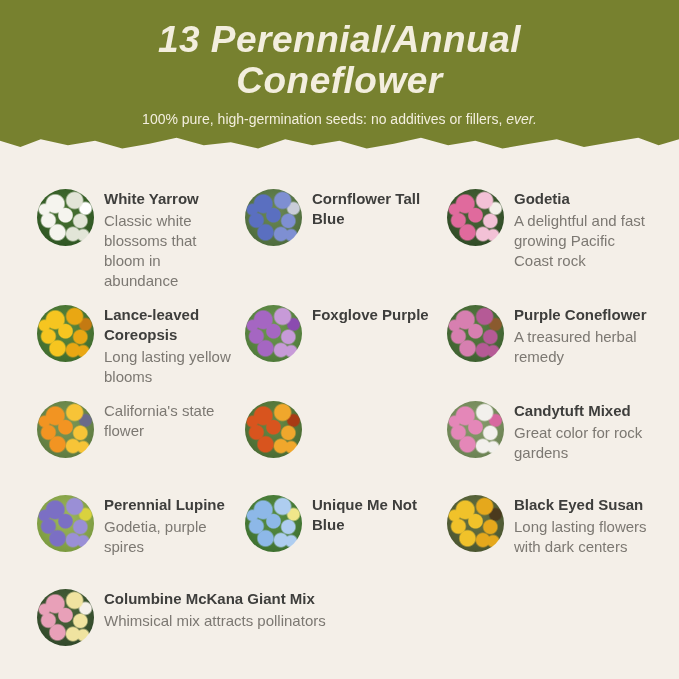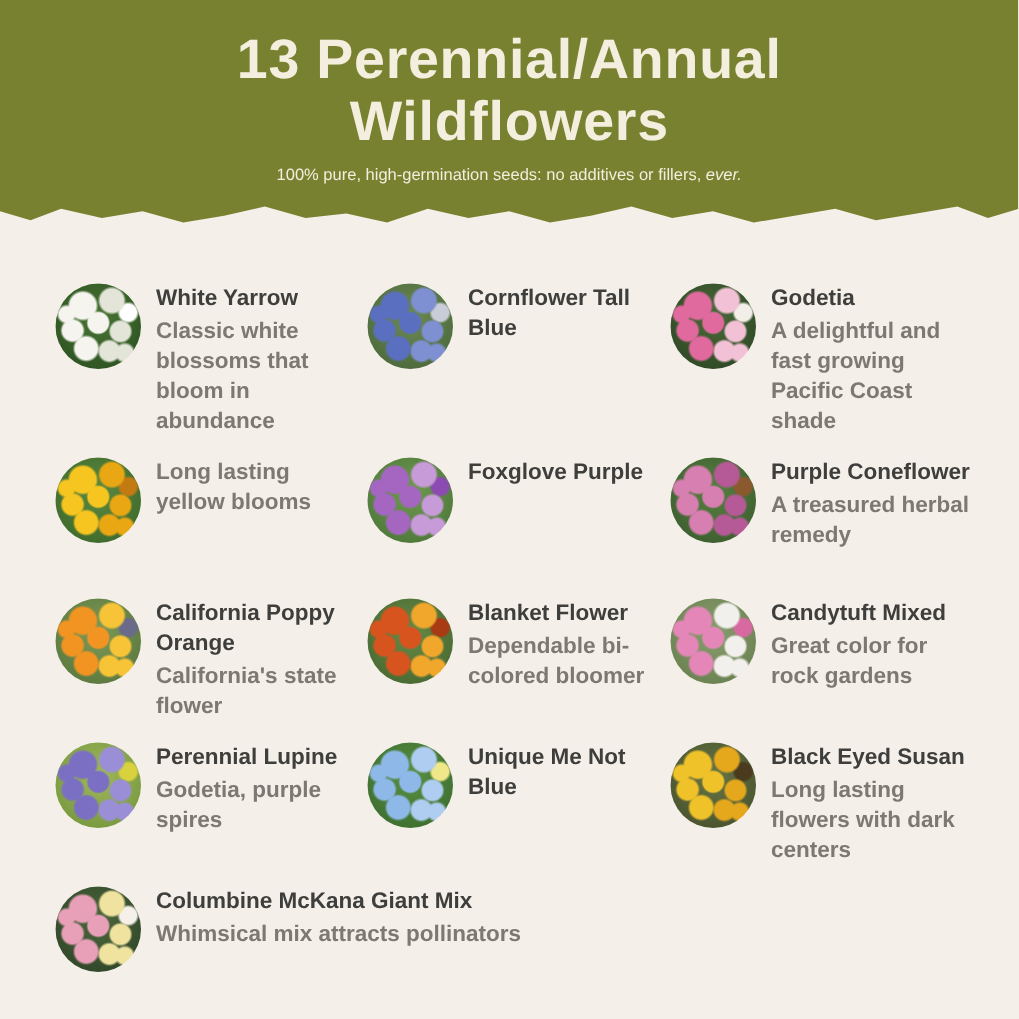--- a/index.html
+++ b/index.html
@@ -22,24 +22,25 @@
       46% 95%, 42% 91%, 38% 97%, 34% 93%, 30% 95%, 26% 90%, 22% 94%, 18% 97%,
       14% 92%, 10% 95%, 6% 91%, 3% 96%, 0% 92%
     );
   }
   .header h1 {
     color: #F3EEDE;
     font-size: 37px;
     font-weight: 700;
     line-height: 1.1;
     letter-spacing: 0.5px;
+    font-style: italic;
   }
   .header .subtitle {
     color: #F3EEDE;
-    font-size: 11px;
+    font-size: 14px;
     margin-top: 10px;
     font-weight: 400;
   }
   .header .subtitle em { font-style: italic; }
   .grid {
     display: grid;
     grid-template-columns: 208px 202px 1fr;
     padding: 36px 18px 0 37px;
     row-gap: 14px;
   }
@@ -61,30 +62,30 @@
   .txt { padding-top: 0px; }
   .name {
     font-size: 15px;
     font-weight: 700;
     color: #3E3E3C;
     line-height: 20px;
     margin-bottom: 2px;
   }
   .desc {
     font-size: 15px;
-    font-weight: 700;
+    font-weight: 400;
     color: #7C7872;
     line-height: 20px;
   }
 </style>
 </head>
 <body>
 
 <header class="header">
-  <h1><span>13 Perennial/Annual</span><br><span>Wildflowers</span></h1>
+  <h1><span>13 Perennial/Annual</span><br><span>Coneflower</span></h1>
   <p class="subtitle"><span>100% pure, high-germination seeds: no additives or fillers,</span> <em>ever.</em></p>
 </header>
 
 <main class="grid">
 
   <div class="item">
     <div class="photo" style="background-image: radial-gradient(circle at 32% 26%, rgb(245, 244, 238) 0%, rgb(245, 244, 238) 15%, rgba(0, 0, 0, 0) 18%), radial-gradient(circle at 66% 20%, rgb(226, 229, 215) 0%, rgb(226, 229, 215) 13%, rgba(0, 0, 0, 0) 16%), radial-gradient(circle at 20% 55%, rgb(245, 244, 238) 0%, rgb(245, 244, 238) 12%, rgba(0, 0, 0, 0) 15%), radial-gradient(circle at 50% 46%, rgb(245, 244, 238) 0%, rgb(245, 244, 238) 16%, rgba(0, 0, 0, 0) 19%), radial-gradient(circle at 76% 56%, rgb(226, 229, 215) 0%, rgb(226, 229, 215) 12%, rgba(0, 0, 0, 0) 15%), radial-gradient(circle at 36% 76%, rgb(245, 244, 238) 0%, rgb(245, 244, 238) 13%, rgba(0, 0, 0, 0) 16%), radial-gradient(circle at 63% 79%, rgb(226, 229, 215) 0%, rgb(226, 229, 215) 11%, rgba(0, 0, 0, 0) 14%), radial-gradient(circle at 85% 34%, rgb(255, 255, 255) 0%, rgb(255, 255, 255) 9%, rgba(0, 0, 0, 0) 12%), radial-gradient(circle at 13% 36%, rgb(245, 244, 238) 0%, rgb(245, 244, 238) 8%, rgba(0, 0, 0, 0) 11%), radial-gradient(circle at 81% 81%, rgb(226, 229, 215) 0%, rgb(226, 229, 215) 8%, rgba(0, 0, 0, 0) 11%), radial-gradient(circle at 50% 40%, rgb(74, 116, 51) 0%, rgb(46, 85, 35) 78%);"></div>
     <div class="txt">
       <div class="name">White Yarrow</div>
       <div class="desc">Classic white blossoms that bloom in abundance</div>
@@ -95,27 +96,28 @@
     <div class="photo" style="background-image: radial-gradient(circle at 32% 26%, rgb(90, 111, 192) 0%, rgb(90, 111, 192) 15%, rgba(0, 0, 0, 0) 18%), radial-gradient(circle at 66% 20%, rgb(126, 143, 210) 0%, rgb(126, 143, 210) 13%, rgba(0, 0, 0, 0) 16%), radial-gradient(circle at 20% 55%, rgb(90, 111, 192) 0%, rgb(90, 111, 192) 12%, rgba(0, 0, 0, 0) 15%), radial-gradient(circle at 50% 46%, rgb(90, 111, 192) 0%, rgb(90, 111, 192) 16%, rgba(0, 0, 0, 0) 19%), radial-gradient(circle at 76% 56%, rgb(126, 143, 210) 0%, rgb(126, 143, 210) 12%, rgba(0, 0, 0, 0) 15%), radial-gradient(circle at 36% 76%, rgb(90, 111, 192) 0%, rgb(90, 111, 192) 13%, rgba(0, 0, 0, 0) 16%), radial-gradient(circle at 63% 79%, rgb(126, 143, 210) 0%, rgb(126, 143, 210) 11%, rgba(0, 0, 0, 0) 14%), radial-gradient(circle at 85% 34%, rgb(201, 205, 216) 0%, rgb(201, 205, 216) 9%, rgba(0, 0, 0, 0) 12%), radial-gradient(circle at 13% 36%, rgb(90, 111, 192) 0%, rgb(90, 111, 192) 8%, rgba(0, 0, 0, 0) 11%), radial-gradient(circle at 81% 81%, rgb(126, 143, 210) 0%, rgb(126, 143, 210) 8%, rgba(0, 0, 0, 0) 11%), radial-gradient(circle at 50% 40%, rgb(109, 138, 85) 0%, rgb(77, 107, 60) 78%);"></div>
     <div class="txt">
       <div class="name">Cornflower Tall Blue</div>
     </div>
   </div>
 
   <div class="item">
     <div class="photo" style="background-image: radial-gradient(circle at 32% 26%, rgb(224, 106, 157) 0%, rgb(224, 106, 157) 15%, rgba(0, 0, 0, 0) 18%), radial-gradient(circle at 66% 20%, rgb(243, 193, 214) 0%, rgb(243, 193, 214) 13%, rgba(0, 0, 0, 0) 16%), radial-gradient(circle at 20% 55%, rgb(224, 106, 157) 0%, rgb(224, 106, 157) 12%, rgba(0, 0, 0, 0) 15%), radial-gradient(circle at 50% 46%, rgb(224, 106, 157) 0%, rgb(224, 106, 157) 16%, rgba(0, 0, 0, 0) 19%), radial-gradient(circle at 76% 56%, rgb(243, 193, 214) 0%, rgb(243, 193, 214) 12%, rgba(0, 0, 0, 0) 15%), radial-gradient(circle at 36% 76%, rgb(224, 106, 157) 0%, rgb(224, 106, 157) 13%, rgba(0, 0, 0, 0) 16%), radial-gradient(circle at 63% 79%, rgb(243, 193, 214) 0%, rgb(243, 193, 214) 11%, rgba(0, 0, 0, 0) 14%), radial-gradient(circle at 85% 34%, rgb(242, 239, 232) 0%, rgb(242, 239, 232) 9%, rgba(0, 0, 0, 0) 12%), radial-gradient(circle at 13% 36%, rgb(224, 106, 157) 0%, rgb(224, 106, 157) 8%, rgba(0, 0, 0, 0) 11%), radial-gradient(circle at 81% 81%, rgb(243, 193, 214) 0%, rgb(243, 193, 214) 8%, rgba(0, 0, 0, 0) 11%), radial-gradient(circle at 50% 40%, rgb(76, 106, 58) 0%, rgb(47, 74, 38) 78%);"></div>
     <div class="txt">
       <div class="name">Godetia</div>
-      <div class="desc">A delightful and fast growing Pacific Coast shade</div>
+      <div class="desc">A delightful and fast growing Pacific Coast rock</div>
     </div>
   </div>
 
   <div class="item">
     <div class="photo" style="background-image: radial-gradient(circle at 32% 26%, rgb(246, 197, 32) 0%, rgb(246, 197, 32) 15%, rgba(0, 0, 0, 0) 18%), radial-gradient(circle at 66% 20%, rgb(233, 167, 19) 0%, rgb(233, 167, 19) 13%, rgba(0, 0, 0, 0) 16%), radial-gradient(circle at 20% 55%, rgb(246, 197, 32) 0%, rgb(246, 197, 32) 12%, rgba(0, 0, 0, 0) 15%), radial-gradient(circle at 50% 46%, rgb(246, 197, 32) 0%, rgb(246, 197, 32) 16%, rgba(0, 0, 0, 0) 19%), radial-gradient(circle at 76% 56%, rgb(233, 167, 19) 0%, rgb(233, 167, 19) 12%, rgba(0, 0, 0, 0) 15%), radial-gradient(circle at 36% 76%, rgb(246, 197, 32) 0%, rgb(246, 197, 32) 13%, rgba(0, 0, 0, 0) 16%), radial-gradient(circle at 63% 79%, rgb(233, 167, 19) 0%, rgb(233, 167, 19) 11%, rgba(0, 0, 0, 0) 14%), radial-gradient(circle at 85% 34%, rgb(196, 122, 18) 0%, rgb(196, 122, 18) 9%, rgba(0, 0, 0, 0) 12%), radial-gradient(circle at 13% 36%, rgb(246, 197, 32) 0%, rgb(246, 197, 32) 8%, rgba(0, 0, 0, 0) 11%), radial-gradient(circle at 81% 81%, rgb(233, 167, 19) 0%, rgb(233, 167, 19) 8%, rgba(0, 0, 0, 0) 11%), radial-gradient(circle at 50% 40%, rgb(93, 138, 64) 0%, rgb(63, 107, 45) 78%);"></div>
     <div class="txt">
+      <div class="name">Lance-leaved Coreopsis</div>
       <div class="desc">Long lasting yellow blooms</div>
     </div>
   </div>
 
   <div class="item">
     <div class="photo" style="background-image: radial-gradient(circle at 32% 26%, rgb(165, 102, 194) 0%, rgb(165, 102, 194) 15%, rgba(0, 0, 0, 0) 18%), radial-gradient(circle at 66% 20%, rgb(199, 154, 216) 0%, rgb(199, 154, 216) 13%, rgba(0, 0, 0, 0) 16%), radial-gradient(circle at 20% 55%, rgb(165, 102, 194) 0%, rgb(165, 102, 194) 12%, rgba(0, 0, 0, 0) 15%), radial-gradient(circle at 50% 46%, rgb(165, 102, 194) 0%, rgb(165, 102, 194) 16%, rgba(0, 0, 0, 0) 19%), radial-gradient(circle at 76% 56%, rgb(199, 154, 216) 0%, rgb(199, 154, 216) 12%, rgba(0, 0, 0, 0) 15%), radial-gradient(circle at 36% 76%, rgb(165, 102, 194) 0%, rgb(165, 102, 194) 13%, rgba(0, 0, 0, 0) 16%), radial-gradient(circle at 63% 79%, rgb(199, 154, 216) 0%, rgb(199, 154, 216) 11%, rgba(0, 0, 0, 0) 14%), radial-gradient(circle at 85% 34%, rgb(139, 75, 176) 0%, rgb(139, 75, 176) 9%, rgba(0, 0, 0, 0) 12%), radial-gradient(circle at 13% 36%, rgb(165, 102, 194) 0%, rgb(165, 102, 194) 8%, rgba(0, 0, 0, 0) 11%), radial-gradient(circle at 81% 81%, rgb(199, 154, 216) 0%, rgb(199, 154, 216) 8%, rgba(0, 0, 0, 0) 11%), radial-gradient(circle at 50% 40%, rgb(111, 154, 80) 0%, rgb(79, 122, 58) 78%);"></div>
     <div class="txt">
       <div class="name">Foxglove Purple</div>
     </div>
   </div>
@@ -124,31 +126,26 @@
     <div class="photo" style="background-image: radial-gradient(circle at 32% 26%, rgb(215, 127, 176) 0%, rgb(215, 127, 176) 15%, rgba(0, 0, 0, 0) 18%), radial-gradient(circle at 66% 20%, rgb(181, 90, 150) 0%, rgb(181, 90, 150) 13%, rgba(0, 0, 0, 0) 16%), radial-gradient(circle at 20% 55%, rgb(215, 127, 176) 0%, rgb(215, 127, 176) 12%, rgba(0, 0, 0, 0) 15%), radial-gradient(circle at 50% 46%, rgb(215, 127, 176) 0%, rgb(215, 127, 176) 16%, rgba(0, 0, 0, 0) 19%), radial-gradient(circle at 76% 56%, rgb(181, 90, 150) 0%, rgb(181, 90, 150) 12%, rgba(0, 0, 0, 0) 15%), radial-gradient(circle at 36% 76%, rgb(215, 127, 176) 0%, rgb(215, 127, 176) 13%, rgba(0, 0, 0, 0) 16%), radial-gradient(circle at 63% 79%, rgb(181, 90, 150) 0%, rgb(181, 90, 150) 11%, rgba(0, 0, 0, 0) 14%), radial-gradient(circle at 85% 34%, rgb(138, 90, 46) 0%, rgb(138, 90, 46) 9%, rgba(0, 0, 0, 0) 12%), radial-gradient(circle at 13% 36%, rgb(215, 127, 176) 0%, rgb(215, 127, 176) 8%, rgba(0, 0, 0, 0) 11%), radial-gradient(circle at 81% 81%, rgb(181, 90, 150) 0%, rgb(181, 90, 150) 8%, rgba(0, 0, 0, 0) 11%), radial-gradient(circle at 50% 40%, rgb(90, 128, 66) 0%, rgb(61, 96, 48) 78%);"></div>
     <div class="txt">
       <div class="name">Purple Coneflower</div>
       <div class="desc">A treasured herbal remedy</div>
     </div>
   </div>
 
   <div class="item">
     <div class="photo" style="background-image: radial-gradient(circle at 32% 26%, rgb(242, 148, 34) 0%, rgb(242, 148, 34) 15%, rgba(0, 0, 0, 0) 18%), radial-gradient(circle at 66% 20%, rgb(247, 196, 55) 0%, rgb(247, 196, 55) 13%, rgba(0, 0, 0, 0) 16%), radial-gradient(circle at 20% 55%, rgb(242, 148, 34) 0%, rgb(242, 148, 34) 12%, rgba(0, 0, 0, 0) 15%), radial-gradient(circle at 50% 46%, rgb(242, 148, 34) 0%, rgb(242, 148, 34) 16%, rgba(0, 0, 0, 0) 19%), radial-gradient(circle at 76% 56%, rgb(247, 196, 55) 0%, rgb(247, 196, 55) 12%, rgba(0, 0, 0, 0) 15%), radial-gradient(circle at 36% 76%, rgb(242, 148, 34) 0%, rgb(242, 148, 34) 13%, rgba(0, 0, 0, 0) 16%), radial-gradient(circle at 63% 79%, rgb(247, 196, 55) 0%, rgb(247, 196, 55) 11%, rgba(0, 0, 0, 0) 14%), radial-gradient(circle at 85% 34%, rgb(106, 106, 138) 0%, rgb(106, 106, 138) 9%, rgba(0, 0, 0, 0) 12%), radial-gradient(circle at 13% 36%, rgb(242, 148, 34) 0%, rgb(242, 148, 34) 8%, rgba(0, 0, 0, 0) 11%), radial-gradient(circle at 81% 81%, rgb(247, 196, 55) 0%, rgb(247, 196, 55) 8%, rgba(0, 0, 0, 0) 11%), radial-gradient(circle at 50% 40%, rgb(126, 154, 88) 0%, rgb(93, 122, 64) 78%);"></div>
     <div class="txt">
-      <div class="name">California Poppy Orange</div>
       <div class="desc">California's state flower</div>
     </div>
   </div>
 
   <div class="item">
     <div class="photo" style="background-image: radial-gradient(circle at 32% 26%, rgb(216, 84, 30) 0%, rgb(216, 84, 30) 15%, rgba(0, 0, 0, 0) 18%), radial-gradient(circle at 66% 20%, rgb(240, 167, 44) 0%, rgb(240, 167, 44) 13%, rgba(0, 0, 0, 0) 16%), radial-gradient(circle at 20% 55%, rgb(216, 84, 30) 0%, rgb(216, 84, 30) 12%, rgba(0, 0, 0, 0) 15%), radial-gradient(circle at 50% 46%, rgb(216, 84, 30) 0%, rgb(216, 84, 30) 16%, rgba(0, 0, 0, 0) 19%), radial-gradient(circle at 76% 56%, rgb(240, 167, 44) 0%, rgb(240, 167, 44) 12%, rgba(0, 0, 0, 0) 15%), radial-gradient(circle at 36% 76%, rgb(216, 84, 30) 0%, rgb(216, 84, 30) 13%, rgba(0, 0, 0, 0) 16%), radial-gradient(circle at 63% 79%, rgb(240, 167, 44) 0%, rgb(240, 167, 44) 11%, rgba(0, 0, 0, 0) 14%), radial-gradient(circle at 85% 34%, rgb(168, 58, 20) 0%, rgb(168, 58, 20) 9%, rgba(0, 0, 0, 0) 12%), radial-gradient(circle at 13% 36%, rgb(216, 84, 30) 0%, rgb(216, 84, 30) 8%, rgba(0, 0, 0, 0) 11%), radial-gradient(circle at 81% 81%, rgb(240, 167, 44) 0%, rgb(240, 167, 44) 8%, rgba(0, 0, 0, 0) 11%), radial-gradient(circle at 50% 40%, rgb(103, 138, 71) 0%, rgb(74, 107, 51) 78%);"></div>
-    <div class="txt">
-      <div class="name">Blanket Flower</div>
-      <div class="desc">Dependable bi-colored bloomer</div>
-    </div>
   </div>
 
   <div class="item">
     <div class="photo" style="background-image: radial-gradient(circle at 32% 26%, rgb(228, 135, 184) 0%, rgb(228, 135, 184) 15%, rgba(0, 0, 0, 0) 18%), radial-gradient(circle at 66% 20%, rgb(242, 240, 236) 0%, rgb(242, 240, 236) 13%, rgba(0, 0, 0, 0) 16%), radial-gradient(circle at 20% 55%, rgb(228, 135, 184) 0%, rgb(228, 135, 184) 12%, rgba(0, 0, 0, 0) 15%), radial-gradient(circle at 50% 46%, rgb(228, 135, 184) 0%, rgb(228, 135, 184) 16%, rgba(0, 0, 0, 0) 19%), radial-gradient(circle at 76% 56%, rgb(242, 240, 236) 0%, rgb(242, 240, 236) 12%, rgba(0, 0, 0, 0) 15%), radial-gradient(circle at 36% 76%, rgb(228, 135, 184) 0%, rgb(228, 135, 184) 13%, rgba(0, 0, 0, 0) 16%), radial-gradient(circle at 63% 79%, rgb(242, 240, 236) 0%, rgb(242, 240, 236) 11%, rgba(0, 0, 0, 0) 14%), radial-gradient(circle at 85% 34%, rgb(216, 104, 160) 0%, rgb(216, 104, 160) 9%, rgba(0, 0, 0, 0) 12%), radial-gradient(circle at 13% 36%, rgb(228, 135, 184) 0%, rgb(228, 135, 184) 8%, rgba(0, 0, 0, 0) 11%), radial-gradient(circle at 81% 81%, rgb(242, 240, 236) 0%, rgb(242, 240, 236) 8%, rgba(0, 0, 0, 0) 11%), radial-gradient(circle at 50% 40%, rgb(138, 158, 110) 0%, rgb(107, 130, 83) 78%);"></div>
     <div class="txt">
       <div class="name">Candytuft Mixed</div>
       <div class="desc">Great color for rock gardens</div>
     </div>
   </div>
 

